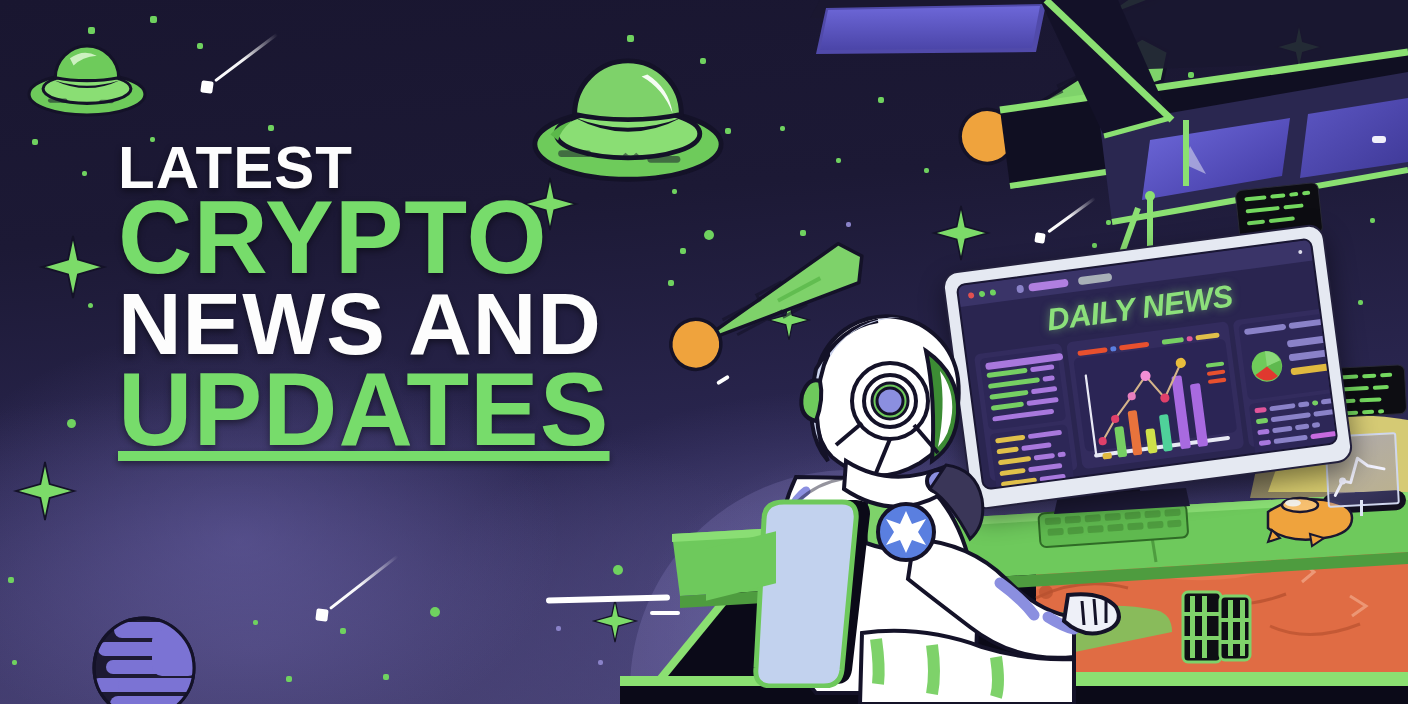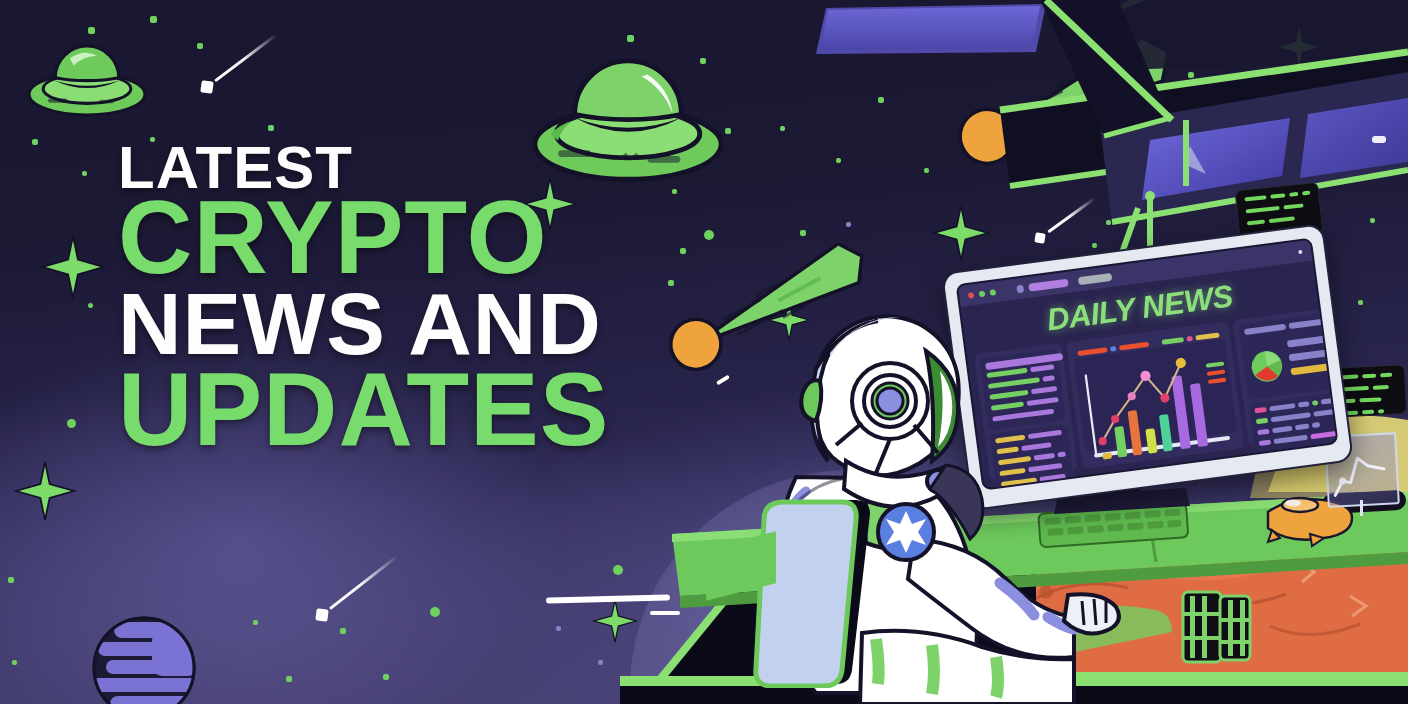--- a/index.html
+++ b/index.html
@@ -78,21 +78,21 @@
     font-family:"Liberation Sans", sans-serif;
     font-weight:700; font-size:92px; letter-spacing:1px;
     text-shadow:0 3px 7px rgba(0,0,0,.45);
     white-space:nowrap;
   }
   .hl-white { color:#fdfdfd; }
   .hl-green { color:#77dc6b; }
   .hl-1 { font-size:60px; }
   .hl-2 { font-size:103px; margin-top:-4px; }
   .hl-3 { font-size:88px; margin-top:-2px; }
-  .hl-4 { font-size:103px; margin-top:-2px; }
+  .hl-4 { font-size:103px; margin-top:-2px;text-decoration:underline; }
 
   
   .monitor {
     position:absolute; left:955px; top:247px; width:385px; height:240px;
     transform:rotate(-7.5deg);
   }
   .mon-bezel {
     position:absolute; inset:0; background:#e5e9f2; border-radius:16px;
     border:2px solid #23203c; box-shadow:0 10px 26px rgba(0,0,0,.45);
   }

